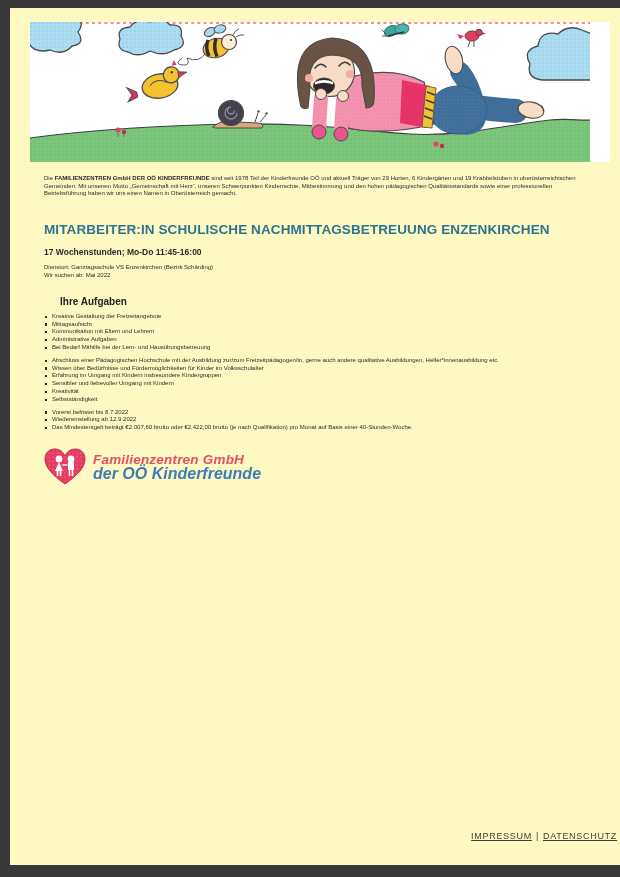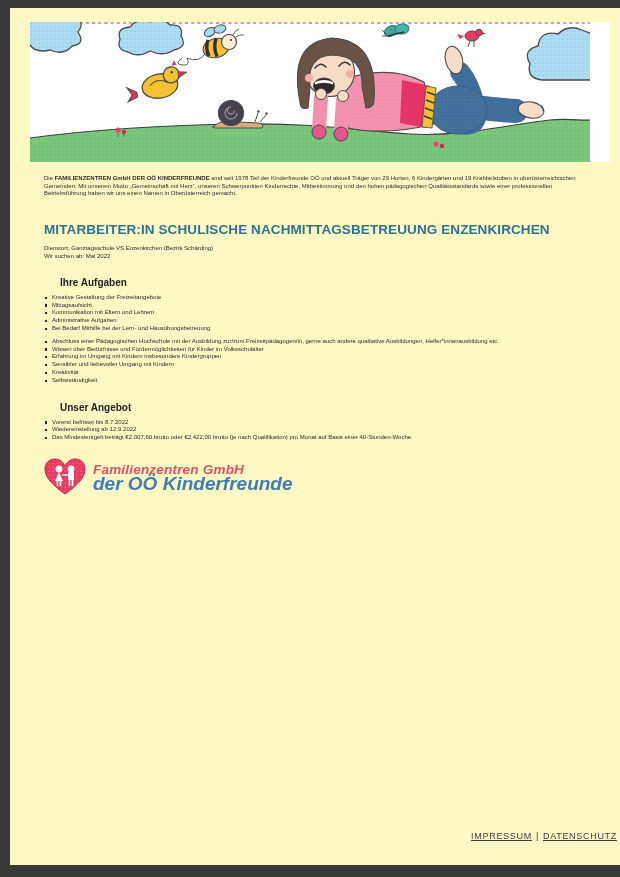--- a/index.html
+++ b/index.html
@@ -16,21 +16,21 @@
   .meta.first{margin-top:6px;}
   h2.sec{margin:16px 16px 0;font-size:10px;line-height:13px;font-weight:700;color:#222;}
   ul.bullets{margin:5px 0 0;padding:0;list-style:none;}
   ul.bullets li{position:relative;padding-left:8px;font-size:6px;line-height:7.8px;color:#2b2b2b;}
   ul.bullets li::before{content:"";position:absolute;left:1px;top:2.8px;width:2.2px;height:2.2px;background:#2b2b2b;}
   .cta-row{display:flex;justify-content:space-between;align-items:flex-start;margin-top:20px;}
   .cta{width:102px;height:31px;background:#F0155B;border:none;border-top:2px dashed rgba(255,255,255,0.85);
        color:#ffffff;font-size:8.5px;font-weight:700;font-family:"Liberation Sans",sans-serif;cursor:pointer;}
   .logo{display:flex;align-items:center;gap:7px;margin-top:-4px;}
   .logo-text .l1{font-size:13.5px;line-height:15px;font-weight:700;font-style:italic;color:#E14F63;letter-spacing:0.2px;}
-  .logo-text .l2{font-size:19px;line-height:14px;font-weight:700;font-style:italic;color:#3E7DB8;}
+  .logo-text .l2{font-size:16px;line-height:14px;font-weight:700;font-style:italic;color:#3E7DB8;}
   .footer{position:absolute;right:13px;bottom:24px;font-size:9px;letter-spacing:0.7px;color:#3d3d3d;}
   .footer a{color:#3d3d3d;text-decoration:underline;cursor:pointer;}
   .footer .sep{margin:0 4px;color:#3d3d3d;}
 </style>
 </head>
 <body>
 
 <div class="page">
 
   <div class="hero">
@@ -150,20 +150,21 @@
           <path d="M356,12 l-4,-4 M357,14 l-5,0" stroke="#333333" stroke-width="0.8"></path>
         </g>
       </g>
     </svg>
   </div>
 
   <div class="content">
     <p class="intro"><span>Die </span><strong>FAMILIENZENTREN GmbH DER OÖ KINDERFREUNDE</strong><span> sind seit 1978 Teil der Kinderfreunde OÖ und aktuell Träger von 29 Horten, 6 Kindergärten und 19 Krabbelstuben in oberösterreichischen Gemeinden. Mit unserem Motto „Gemeinschaft mit Herz“, unseren Schwerpunkten Kinderrechte, Mitbestimmung und den hohen pädagogischen Qualitätsstandards sowie einer professionellen Betriebsführung haben wir uns einen Namen in Oberösterreich gemacht.</span></p>
 
     <h1 class="title">MITARBEITER:IN SCHULISCHE NACHMITTAGSBETREUUNG ENZENKIRCHEN</h1>
+    <p class="hours">17 Wochenstunden; Mo-Do 11:45-16:00</p>
     <p class="meta first">Dienstort: Ganztagsschule VS Enzenkirchen (Bezirk Schärding)</p>
     <p class="meta">Wir suchen ab: Mai 2022</p>
 
     <h2 class="sec">Ihre Aufgaben</h2>
     <ul class="bullets">
       <li>Kreative Gestaltung der Freizeitangebote</li>
       <li>Mittagsaufsicht</li>
       <li>Kommunikation mit Eltern und Lehrern</li>
       <li>Administrative Aufgaben</li>
       <li>Bei Bedarf Mithilfe bei der Lern- und Hausübungsbetreuung</li>
@@ -171,21 +172,20 @@
 
     <ul class="bullets">
       <li>Abschluss einer Pädagogischen Hochschule mit der Ausbildung zur/zum Freizeitpädagogen/in, gerne auch andere qualitative Ausbildungen, Helfer*innenausbildung etc.</li>
       <li>Wissen über Bedürfnisse und Fördermöglichkeiten für Kinder im Volksschulalter</li>
       <li>Erfahrung im Umgang mit Kindern insbesondere Kindergruppen</li>
       <li>Sensibler und liebevoller Umgang mit Kindern</li>
       <li>Kreativität</li>
       <li>Selbstständigkeit</li>
     </ul>
 
-    <h2 class="sec">Unser Angebot</h2>
     <ul class="bullets">
       <li>Vorerst befristet bis 8.7.2022</li>
       <li>Wiedereinstellung ab 12.9.2022</li>
       <li>Das Mindestentgelt beträgt €2.007,60 brutto oder €2.422,00 brutto (je nach Qualifikation) pro Monat auf Basis einer 40-Stunden-Woche.</li>
     </ul>
 
     <div class="cta-row">
 
       <div class="logo">
         <svg width="42" height="38" viewBox="0 0 42 38" xmlns="http://www.w3.org/2000/svg">

